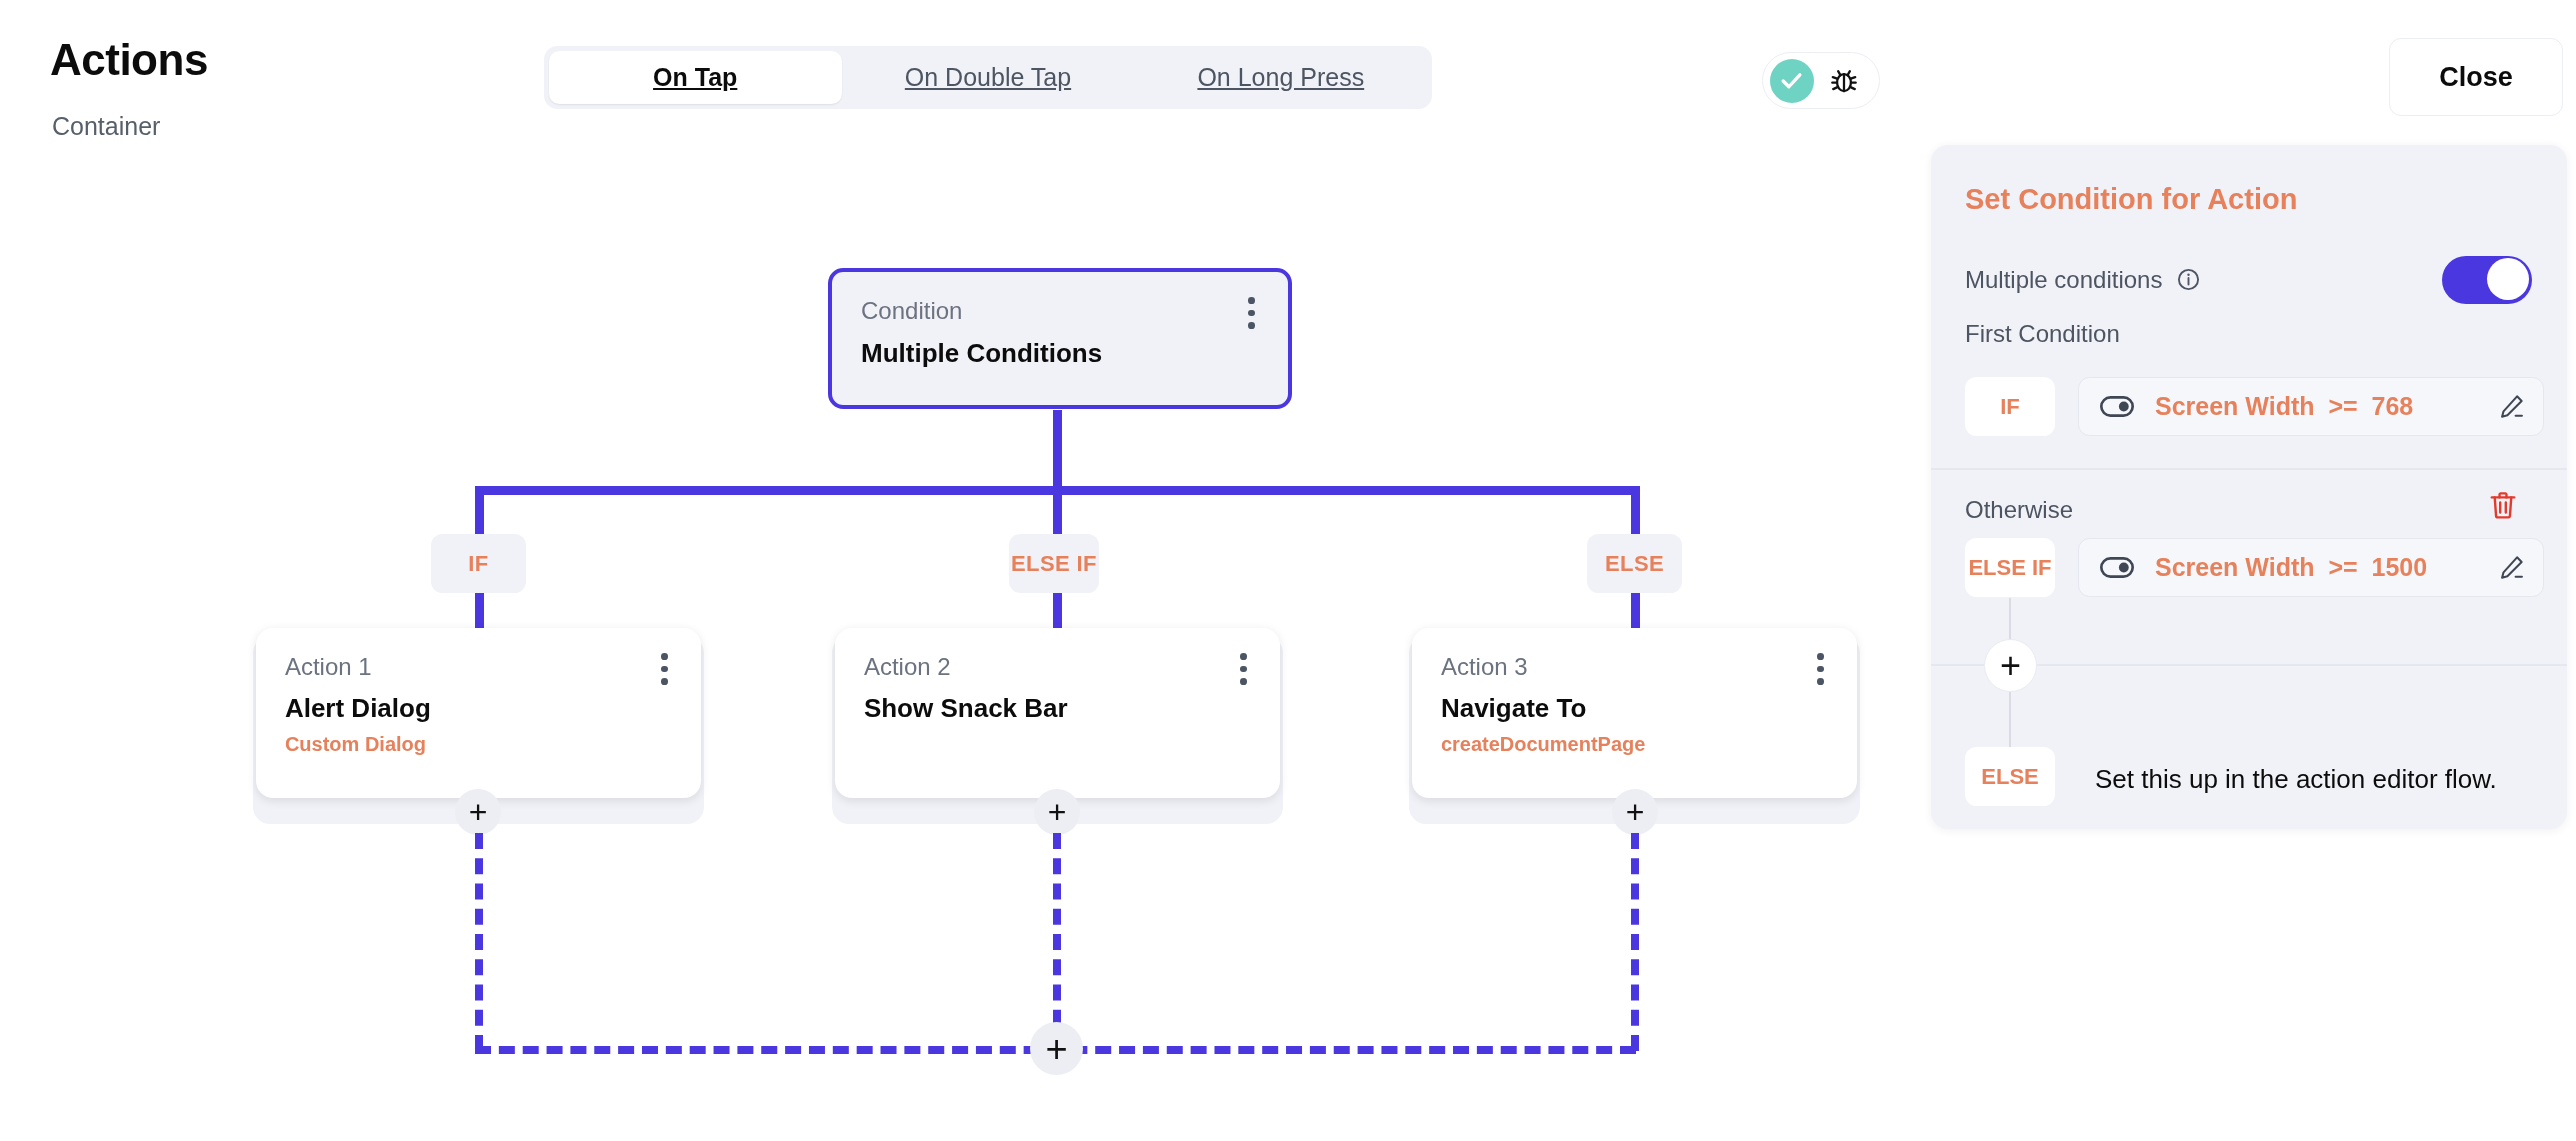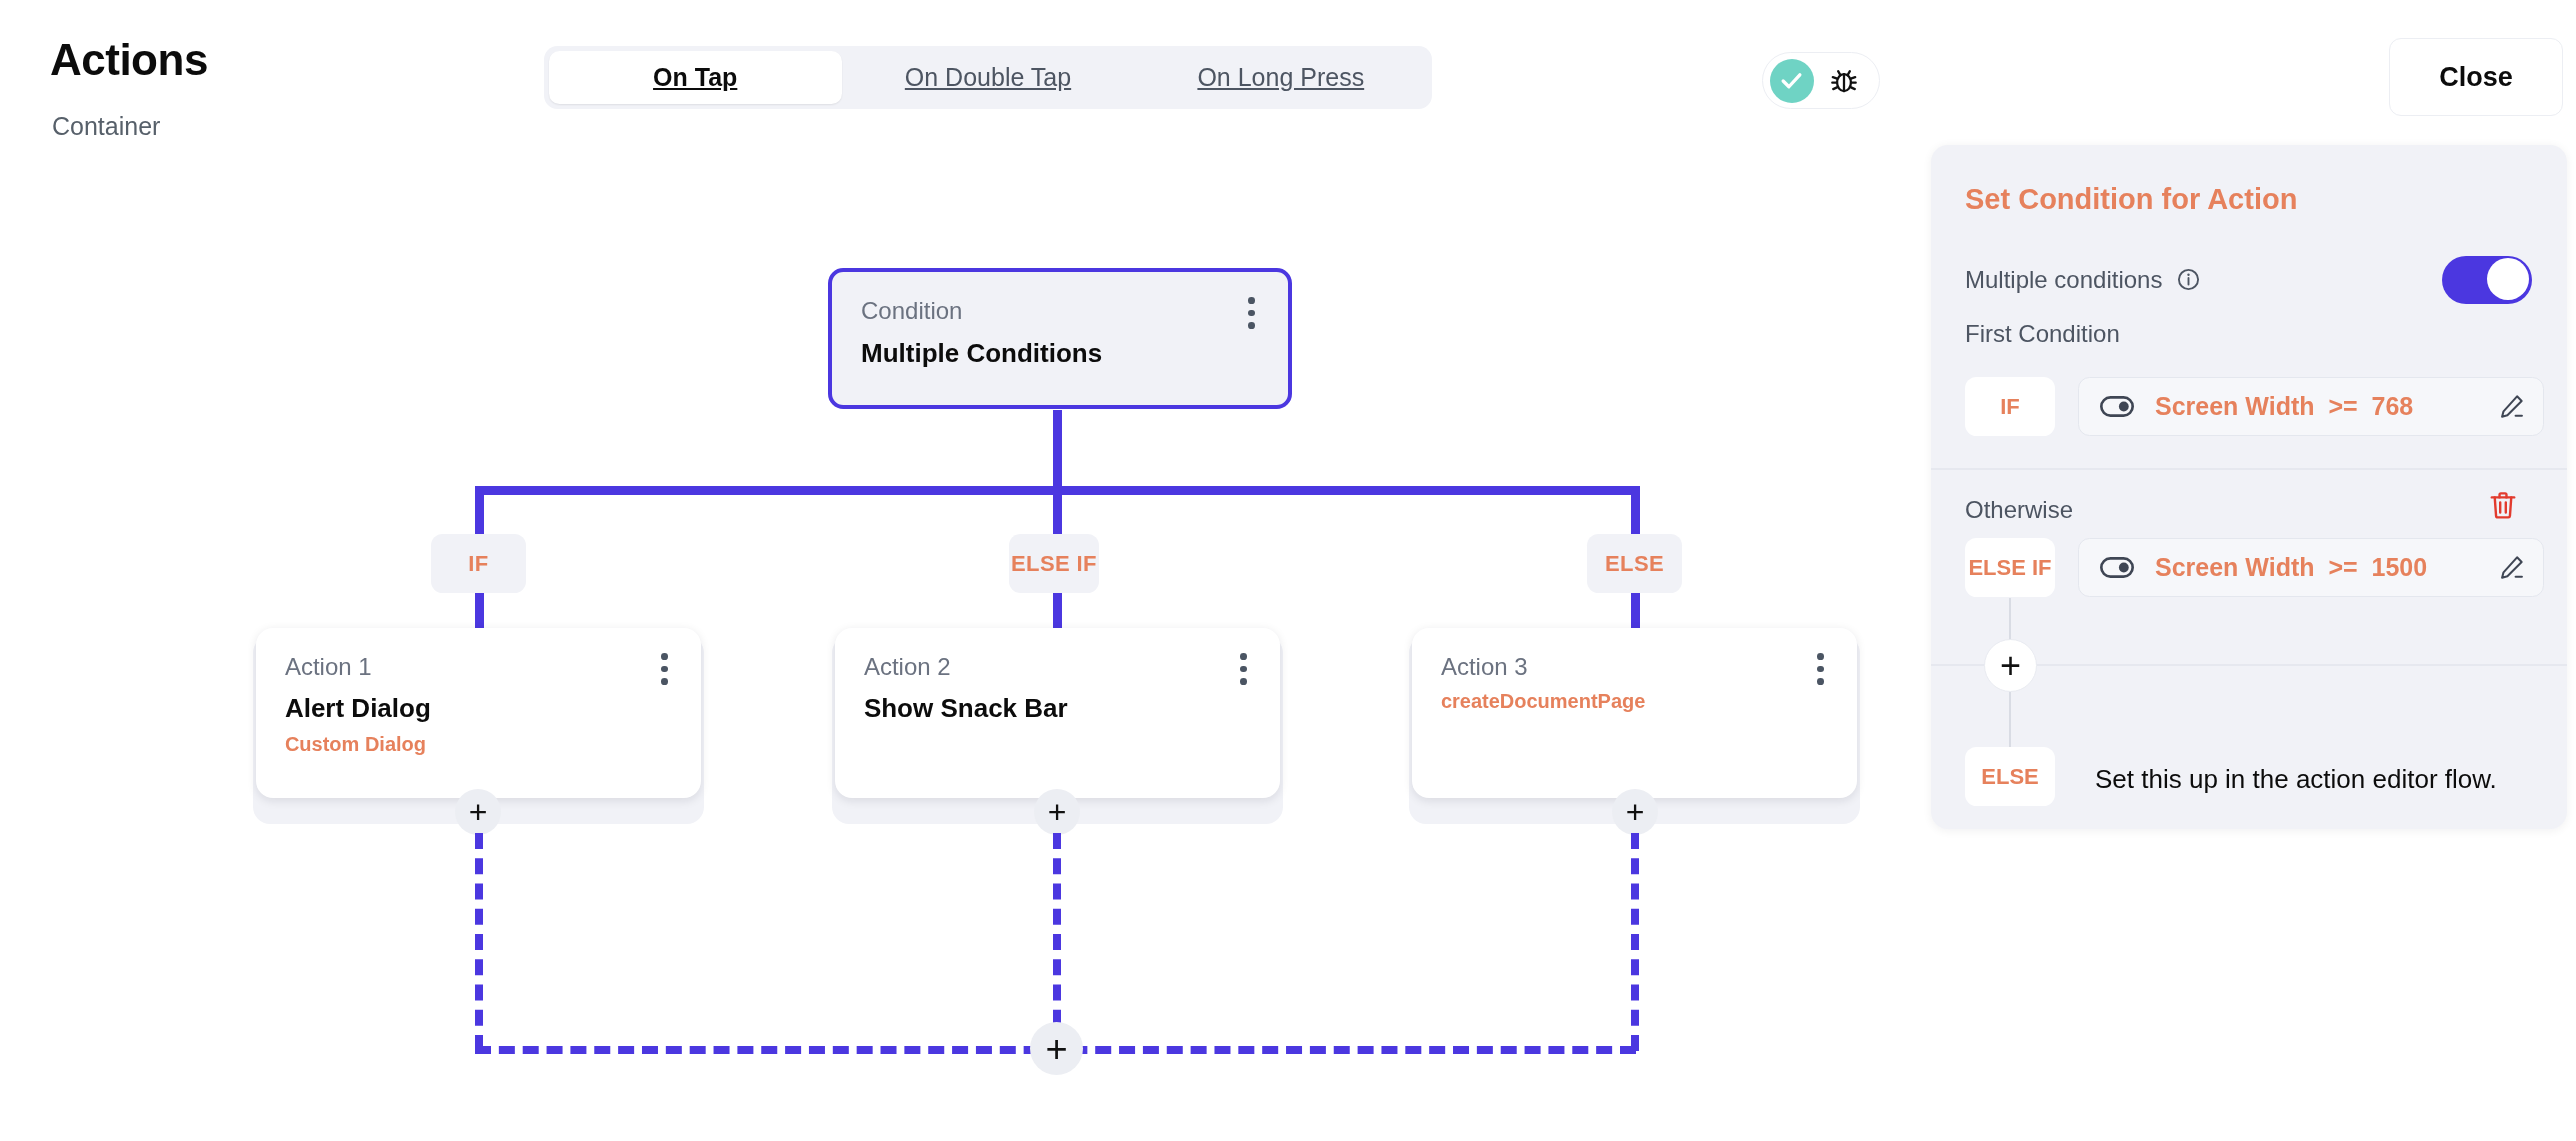--- a/index.html
+++ b/index.html
@@ -260,20 +260,21 @@
             <i></i>
             <i></i>
           </div>
       </div>
     </div>
 
     <div class="stack" style="left:1409px; top:628px;">
       <div class="backer"></div>
       <div class="actcard">
         <div class="kicker">Action 3</div>
+        <div class="name">Navigate To</div>
         <div class="sub">createDocumentPage</div>
         <div class="kebab">
             <i></i>
             <i></i>
             <i></i>
           </div>
       </div>
     </div>
 
     <div class="plusnode" style="left:455px;  top:789px;">+</div>

